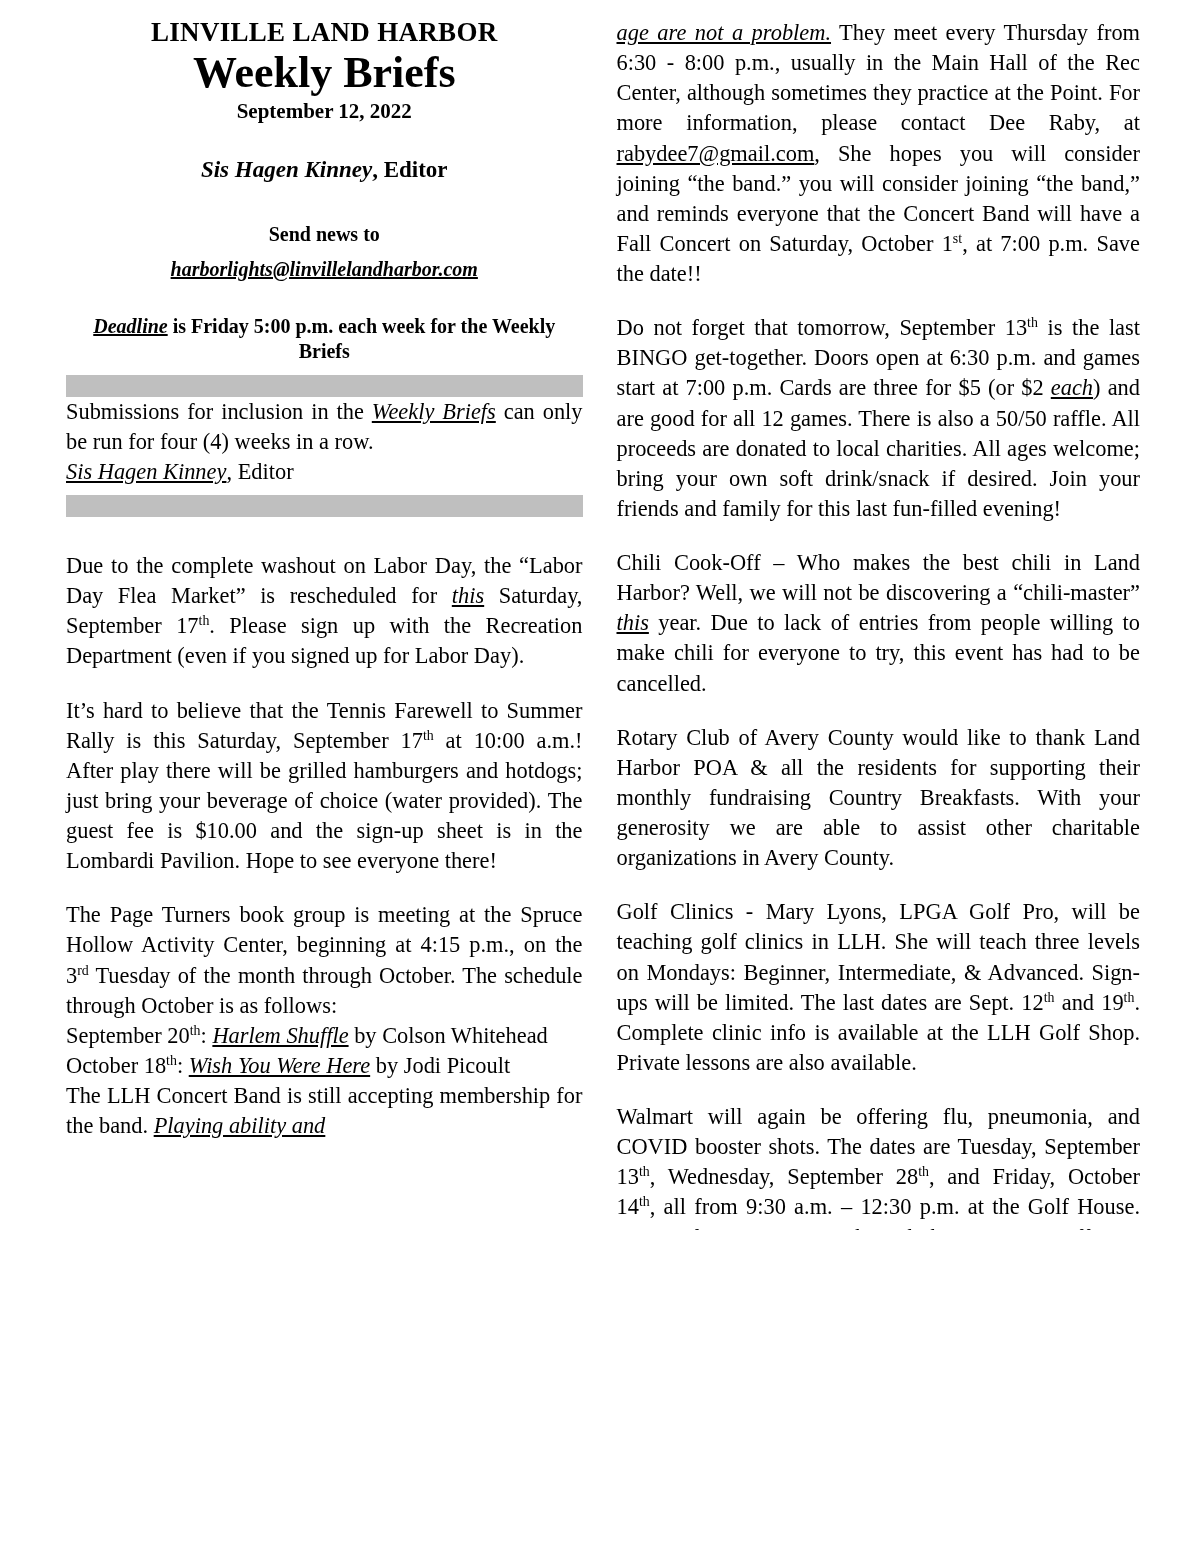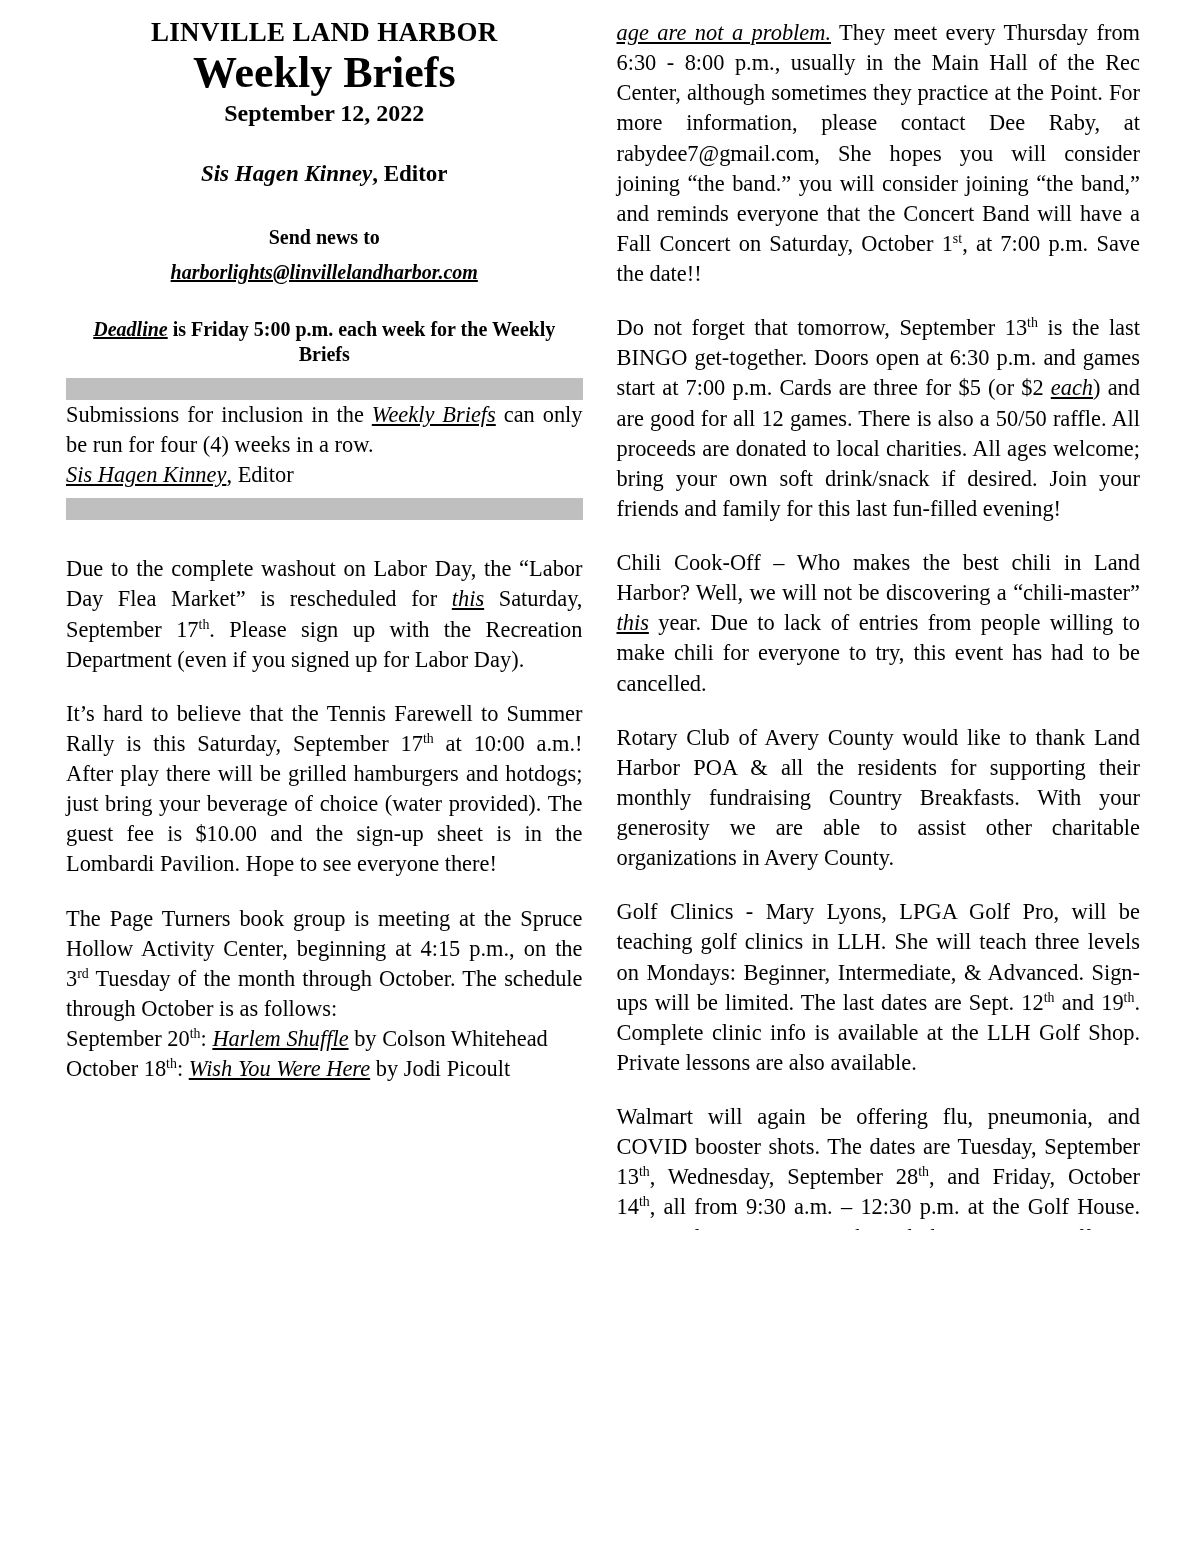--- a/index.html
+++ b/index.html
@@ -44,21 +44,21 @@
     margin: 0 0 2px 0;
   }
   .mast-title {
     font-weight: bold;
     font-size: 44px;
     line-height: 1.08;
     margin: 0 0 4px 0;
   }
   .mast-date {
     font-weight: bold;
-    font-size: 24px;
+    font-size: 21px;
     line-height: 1.1;
     margin: 0;
   }
   .mast-editor {
     font-size: 23px;
     font-weight: bold;
     margin: 34px 0 0 0;
     line-height: 1.15;
   }
   .mast-editor .nm { font-style: italic; }
@@ -107,21 +107,21 @@
   }
   p.body:last-child { margin-bottom: 0; }
   .note-block p.body { margin-bottom: 0; }
   .note-sig {
     display: block;
     text-align: right;
   }
   .tight { margin-bottom: 0 !important; }
   .b { font-weight: normal; }
   .i { font-style: italic; text-decoration: underline; }
-  .ul { }
+  .ul { text-decoration: underline; }
   sup {
     font-size: 0.62em;
     vertical-align: super;
     line-height: 0;
   }
   .lead-gap { height: 34px; }
 </style>
 </head>
 <body>
 
@@ -154,20 +154,21 @@
 
       <p class="body"><span>It’s hard to believe that the </span><span class="b">Tennis Farewell to Summer Rally</span><span> is this Saturday, September 17</span><sup>th</sup><span> at 10:00 a.m.!  After play there will be grilled hamburgers and hotdogs; just bring your beverage of choice (water provided).  The guest fee is $10.00 and the sign-up sheet is in the Lombardi Pavilion.  Hope to see everyone there!</span></p>
 
       <p class="body tight"><span>The </span><span class="b">Page Turners book group</span><span> is meeting  at the Spruce Hollow Activity Center, beginning at 4:15 p.m., on the 3</span><sup>rd</sup><span> Tuesday of the month through October.   The schedule through October is as follows:</span></p>
 
       <p class="body tight"><span>September 20</span><sup>th</sup><span>:   </span><span class="i">Harlem Shuffle</span><span>   by Colson Whitehead</span></p>
 
       <p class="body tight"><span>October 18</span><sup>th</sup><span>:   </span><span class="i">Wish You Were Here</span><span> by Jodi Picoult</span></p>
 
 
+      <p class="body"><span>The </span><span class="b">LLH Concert Band</span><span> is still accepting membership for the band. </span><span class="i">Playing ability and</span></p>
 
     </div>
 
     <div class="col col-right">
 
       <p class="body"><span class="i">age are not a problem.</span><span>  They meet every Thursday from 6:30 - 8:00 p.m., usually in the Main Hall of the Rec Center, although sometimes they practice at the Point.  For more information, please contact Dee Raby, at </span><span class="ul">rabydee7@gmail.com</span><span>,   She hopes you will consider joining “the band.” you will consider joining “the band,” and reminds everyone that the Concert Band will have a </span><span class="b">Fall Concert</span><span> on Saturday, October 1</span><sup>st</sup><span>, at 7:00 p.m.   Save the date!!</span></p>
 
       <p class="body"><span>Do not forget that tomorrow, September 13</span><sup>th</sup><span> is the last </span><span class="b">BINGO get-together.</span><span>   Doors open at 6:30 p.m. and games start at 7:00 p.m.  Cards are three for $5 (or $2 </span><span class="i">each</span><span>) and are good for all 12 games. There is also a 50/50 raffle.  All proceeds are donated to local charities.  All ages welcome; bring your own soft drink/snack if desired. Join your friends and family for this last fun-filled evening!</span></p>
 
       <p class="body"><span class="b">Chili Cook-Off</span><span> – Who makes the best chili in Land Harbor?  Well, we will not be discovering a “chili-master” </span><span class="i">this</span><span> year.  Due to lack of entries from people willing to make chili for everyone to try, this event  has had to be </span><span class="b">cancelled</span><span>.</span></p>

